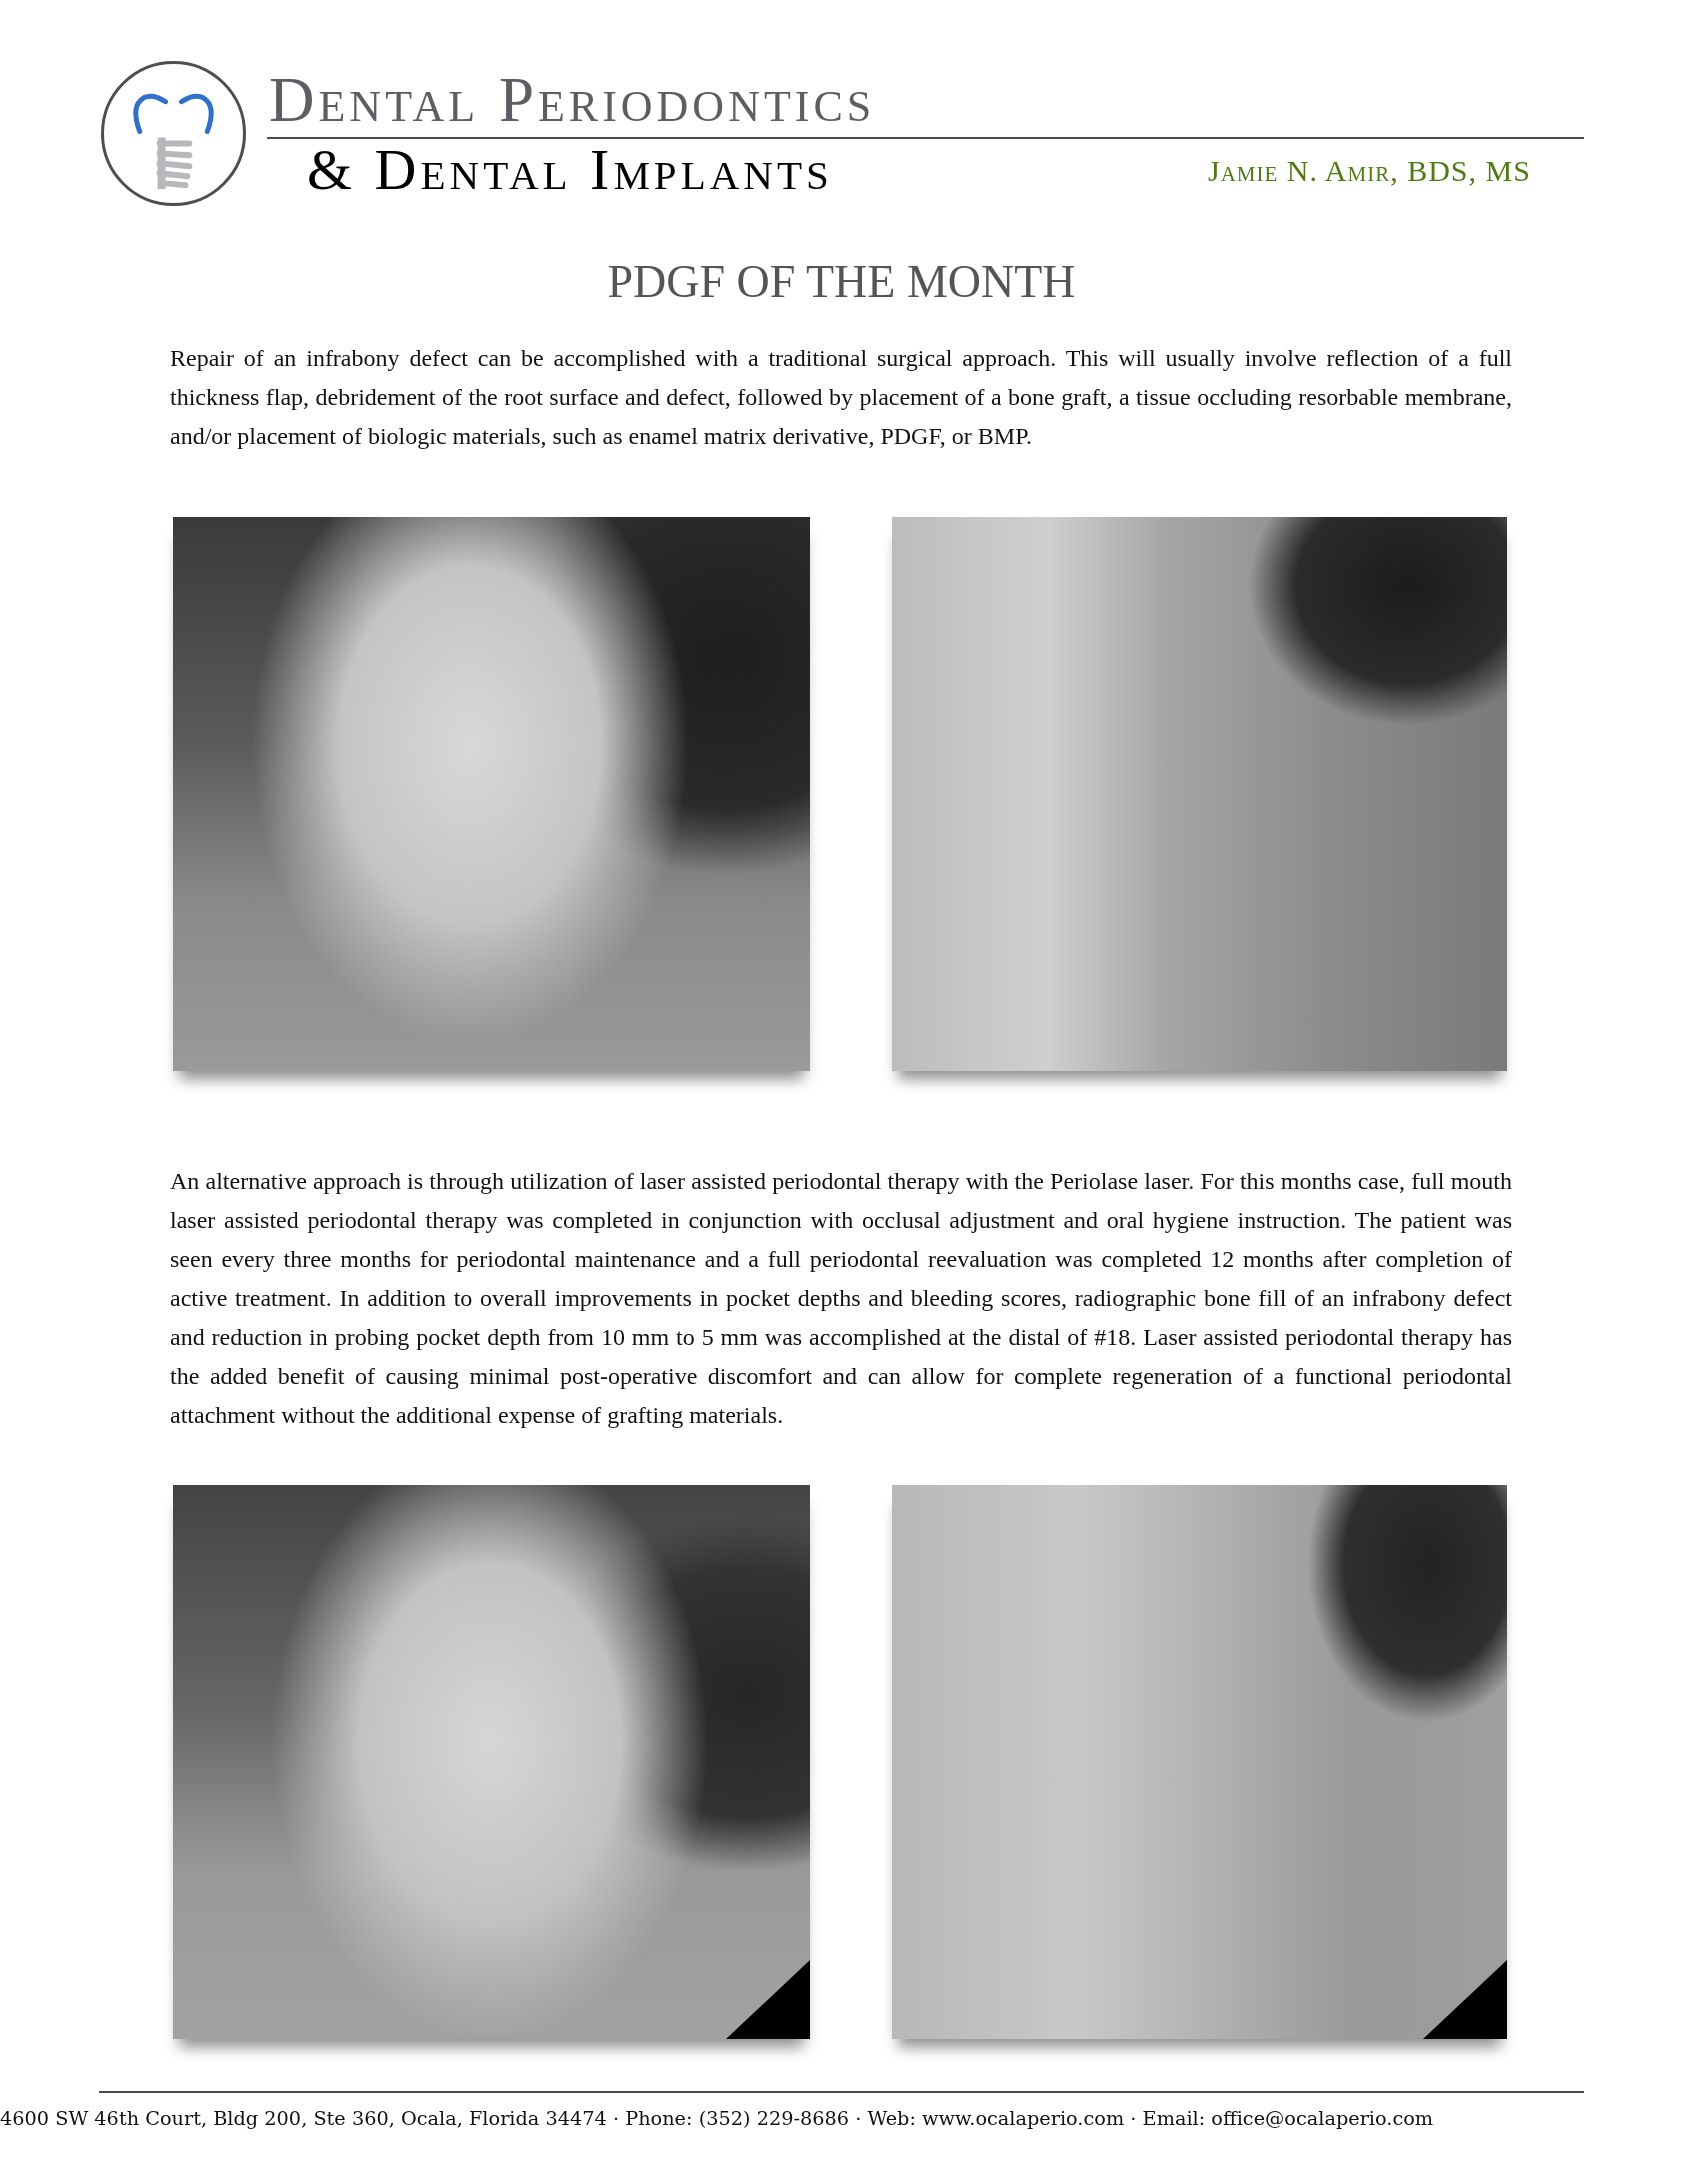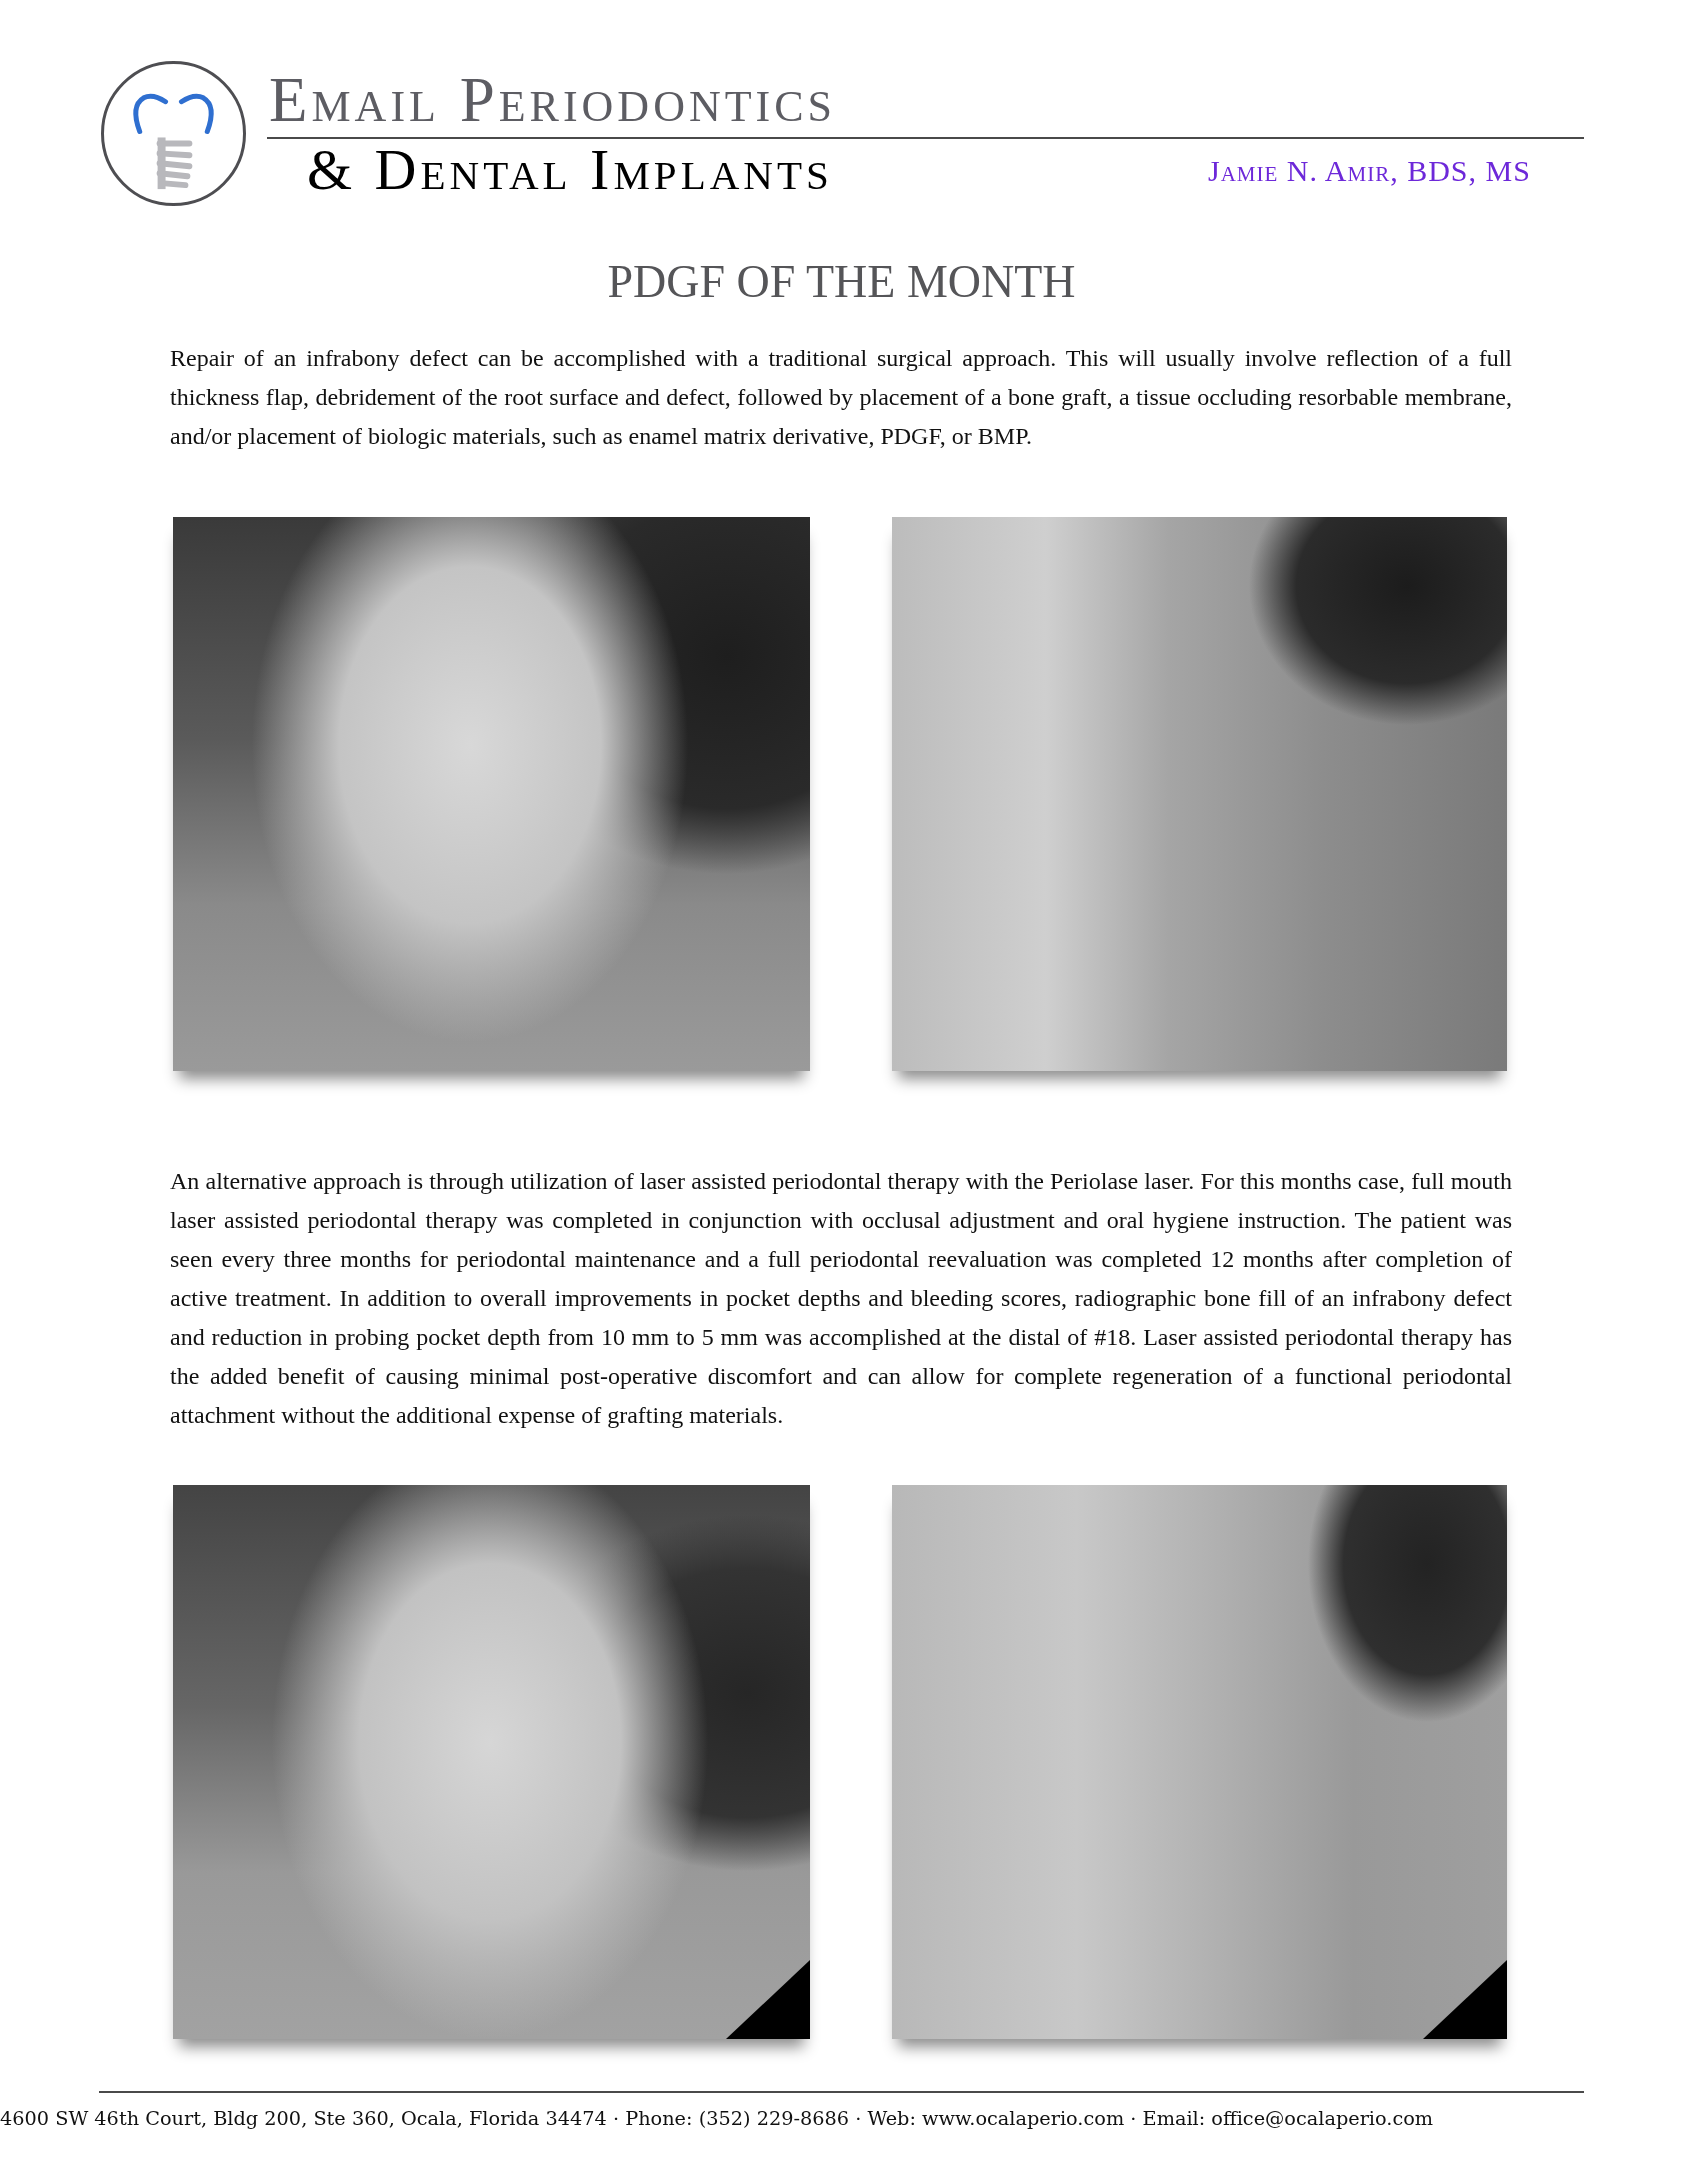--- a/index.html
+++ b/index.html
@@ -4,21 +4,21 @@
 <style>
   html, body { margin:0; padding:0; background:#ffffff; }
   body { width:1683px; height:2178px; position:relative; overflow:hidden; font-family:"DejaVu Serif", serif; color:#111; }
 
   .logo-circle { position:absolute; left:101px; top:61px; width:145px; height:145px; border:3px solid #4e4e52; border-radius:50%; box-sizing:border-box; }
   .logo-circle svg { position:absolute; left:0; top:0; }
 
   .brand-line1 { position:absolute; left:269px; top:69px; font-family:"Liberation Serif", serif; font-size:63px; color:#5d5d63; letter-spacing:4px; font-variant:small-caps; line-height:1; white-space:nowrap; }
   .brand-rule { position:absolute; left:267px; top:137px; width:1317px; height:2px; background:#4a4a4a; }
   .brand-line2 { position:absolute; left:307px; top:141px; font-family:"Liberation Serif", serif; font-size:58px; color:#000000; letter-spacing:4px; font-variant:small-caps; line-height:1; white-space:nowrap; }
-  .doctor { position:absolute; left:1208px; top:154px; font-family:"Liberation Serif", serif; font-size:30px; color:#6d28d9; font-variant:small-caps; letter-spacing:1px; white-space:nowrap; }
+  .doctor { position:absolute; left:1208px; top:154px; font-family:"Liberation Serif", serif; font-size:30px; color:#4d7c0f; font-variant:small-caps; letter-spacing:1px; white-space:nowrap; }
 
   .title { position:absolute; left:0; width:1683px; top:255px; text-align:center; font-family:"Liberation Serif", serif; font-size:46px; color:#555558; white-space:nowrap; }
 
   .para { position:absolute; left:170px; width:1342px; font-family:Liberation Serif, serif; font-size:24px; line-height:39px; text-align:justify; color:#111; }
   .para1 { top:339px; }
   .para2 { top:1162px; }
 
   .xray { position:absolute; overflow:hidden; box-shadow:0 14px 14px -6px rgba(0,0,0,0.45); }
   .xray1 { left:173px; top:517px; width:637px; height:554px;
     background:
@@ -54,21 +54,21 @@
       <g stroke="#b8b8bc" stroke-width="6" stroke-linecap="round">
         <line x1="56" y1="80" x2="86" y2="80"></line>
         <line x1="56" y1="90" x2="86" y2="92"></line>
         <line x1="56" y1="100" x2="86" y2="103"></line>
         <line x1="56" y1="110" x2="84" y2="113"></line>
         <line x1="58" y1="120" x2="82" y2="122"></line>
       </g>
       <rect x="54" y="74" width="8" height="52" fill="#b8b8bc"></rect>
     </svg>
   </div>
-  <div class="brand-line1">Email Periodontics</div>
+  <div class="brand-line1">Dental Periodontics</div>
   <div class="brand-rule"></div>
   <div class="brand-line2">&amp; Dental Implants</div>
   <div class="doctor">Jamie N. Amir, BDS, MS</div>
 </div>
 
 <div class="title">PDGF OF THE MONTH</div>
 
 <div class="para para1">Repair of an infrabony defect can be accomplished with a traditional surgical approach. This will usually involve reflection of a full thickness flap, debridement of the root surface and defect, followed by placement of a bone graft, a tissue occluding resorbable membrane, and/or placement of biologic materials, such as enamel matrix derivative, PDGF, or BMP.</div>
 
 <div class="xray xray1"></div>

